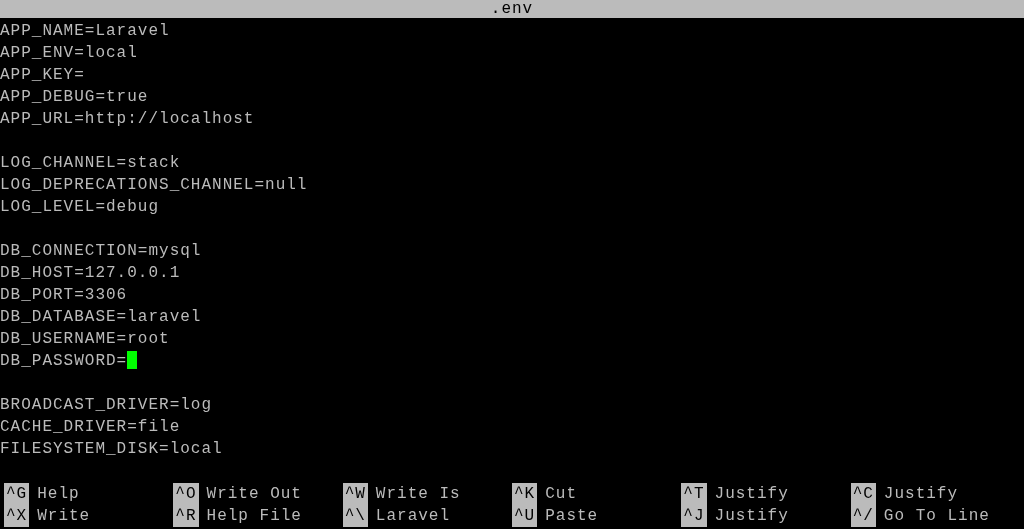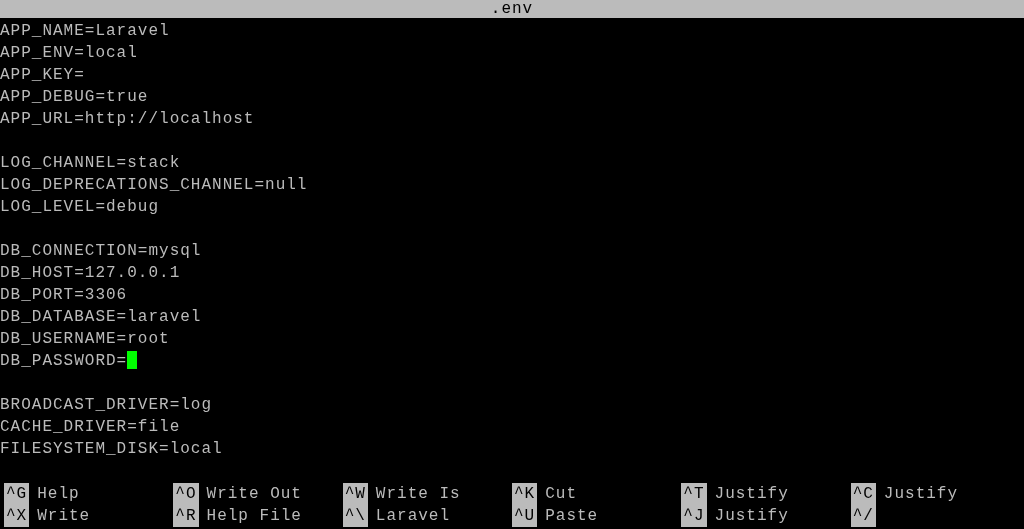--- a/index.html
+++ b/index.html
@@ -128,14 +128,15 @@
     <div class="shortcut">
       <span class="key">^U</span>
       <span class="label">Paste</span>
     </div>
     <div class="shortcut">
       <span class="key">^J</span>
       <span class="label">Justify</span>
     </div>
     <div class="shortcut">
       <span class="key">^/</span>
+      <span class="label">Go To Line</span>
     </div>
   </div>
 
 </body></html>

